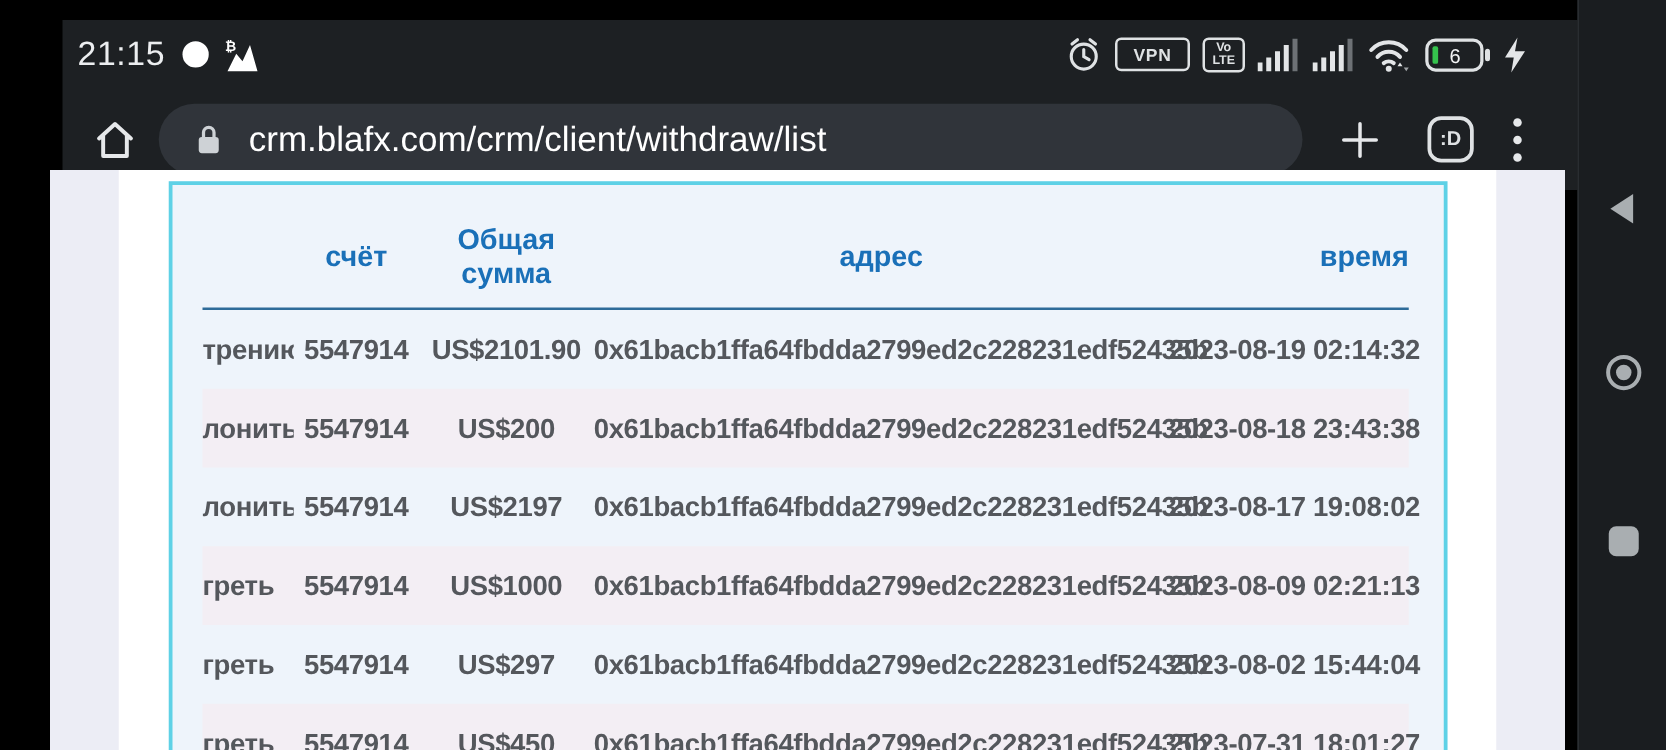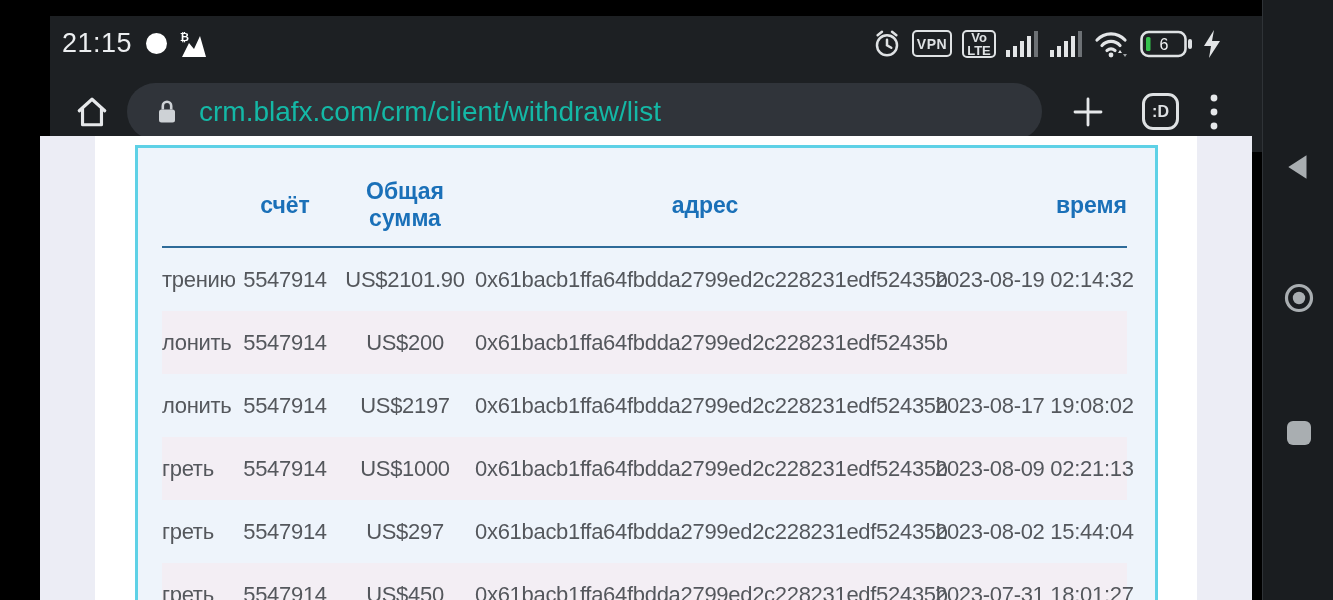--- a/index.html
+++ b/index.html
@@ -7,40 +7,40 @@
   #screen{position:relative;width:1333px;height:600px;background:#000;overflow:hidden;}
 
   
   #chrome{position:absolute;left:50px;top:16px;width:1212px;height:136px;background:#1d2023;}
   .status-row{height:55px;display:flex;align-items:center;padding:0 40px 0 12px;}
   .status-time{color:#eceef0;font-size:27px;letter-spacing:.5px;}
   .dot-icon{width:21px;height:21px;border-radius:50%;background:#fff;margin-left:14px;}
   .chart-icon{margin-left:12px;display:flex;}
   .status-right{margin-left:auto;display:flex;align-items:center;gap:10px;}
   .badge{border:2px solid #dfe2e4;border-radius:5px;color:#dfe2e4;display:flex;align-items:center;justify-content:center;}
-  .badge.vpn{width:40px;height:27px;font-size:14px;font-weight:bold;letter-spacing:.5px;}
-  .badge.volte{width:34px;height:28px;flex-direction:column;line-height:1;font-size:13px;font-weight:bold;}
+  .badge.vpn{width:60px;height:27px;font-size:14px;font-weight:bold;letter-spacing:.5px;}
+  .badge.volte{width:34px;height:28px;flex-direction:column;line-height:1;font-size:10px;font-weight:bold;}
   .badge.volte span{display:block;}
 
   .toolbar-row{height:81px;display:flex;align-items:center;}
   .home-btn{margin-left:25px;display:flex;}
   .url-pill{margin-left:18px;width:915px;height:57px;border-radius:29px;background:#30343a;display:flex;align-items:center;padding-left:28px;}
-  .url-text{margin-left:20px;color:#14b8a6;font-size:28px;white-space:nowrap;}
+  .url-text{margin-left:20px;color:#ffffff;font-size:28px;white-space:nowrap;}
   .plus-btn{margin-left:30px;display:flex;}
   .tab-btn{margin-left:38px;width:37px;height:37px;border:3px solid #dfe2e4;border-radius:11px;color:#dfe2e4;font-size:16px;font-weight:bold;display:flex;align-items:center;justify-content:center;}
   .menu-btn{margin-left:30px;display:flex;}
 
   
   #content{position:absolute;left:40px;top:136px;width:1212px;height:464px;background:#ecedf5;overflow:hidden;}
   .white-card{position:absolute;left:55px;top:0;width:1102px;height:464px;background:#ffffff;}
   .table-box{position:absolute;left:95px;top:9px;width:1023px;height:520px;border:3px solid #5ed1e6;background:#eef4fb;overflow:hidden;}
   .tbl{margin-left:24px;width:965px;}
   .thead{height:100px;display:flex;align-items:center;padding-top:16px;border-bottom:2px solid #2e6b99;}
   .thead .cell{color:#1a70b8;font-size:23px;font-weight:bold;}
-  .trow{height:63px;display:flex;align-items:center;}
+  .trow{height:63px;display:flex;align-items:center;font-weight:bold;}
   .trow.striped{background:#f3eef4;}
   .trow .cell{color:#54575c;font-size:22px;letter-spacing:-0.3px;white-space:nowrap;}
   .c-status{width:73px;text-align:left;overflow:hidden;}
   .c-account{width:100px;text-align:center;}
   .c-amount{width:140px;text-align:center;}
   .c-address{width:460px;text-align:center;}
   .c-time{width:192px;text-align:right;}
 
   
   #navbar{position:absolute;left:1262px;top:0;width:71px;height:600px;background:#1a1d20;border-left:1px solid #2f3337;}
@@ -157,20 +157,21 @@
           <span class="cell c-amount">US$2101.90</span>
           <span class="cell c-address">0x61bacb1ffa64fbdda2799ed2c228231edf52435b</span>
           <span class="cell c-time">2023-08-19 02:14:32</span>
         </div>
 
         <div class="trow striped">
           <span class="cell c-status">лонить</span>
           <span class="cell c-account">5547914</span>
           <span class="cell c-amount">US$200</span>
           <span class="cell c-address">0x61bacb1ffa64fbdda2799ed2c228231edf52435b</span>
+          <span class="cell c-time">2023-08-18 23:43:38</span>
         </div>
 
         <div class="trow">
           <span class="cell c-status">лонить</span>
           <span class="cell c-account">5547914</span>
           <span class="cell c-amount">US$2197</span>
           <span class="cell c-address">0x61bacb1ffa64fbdda2799ed2c228231edf52435b</span>
           <span class="cell c-time">2023-08-17 19:08:02</span>
         </div>
 

